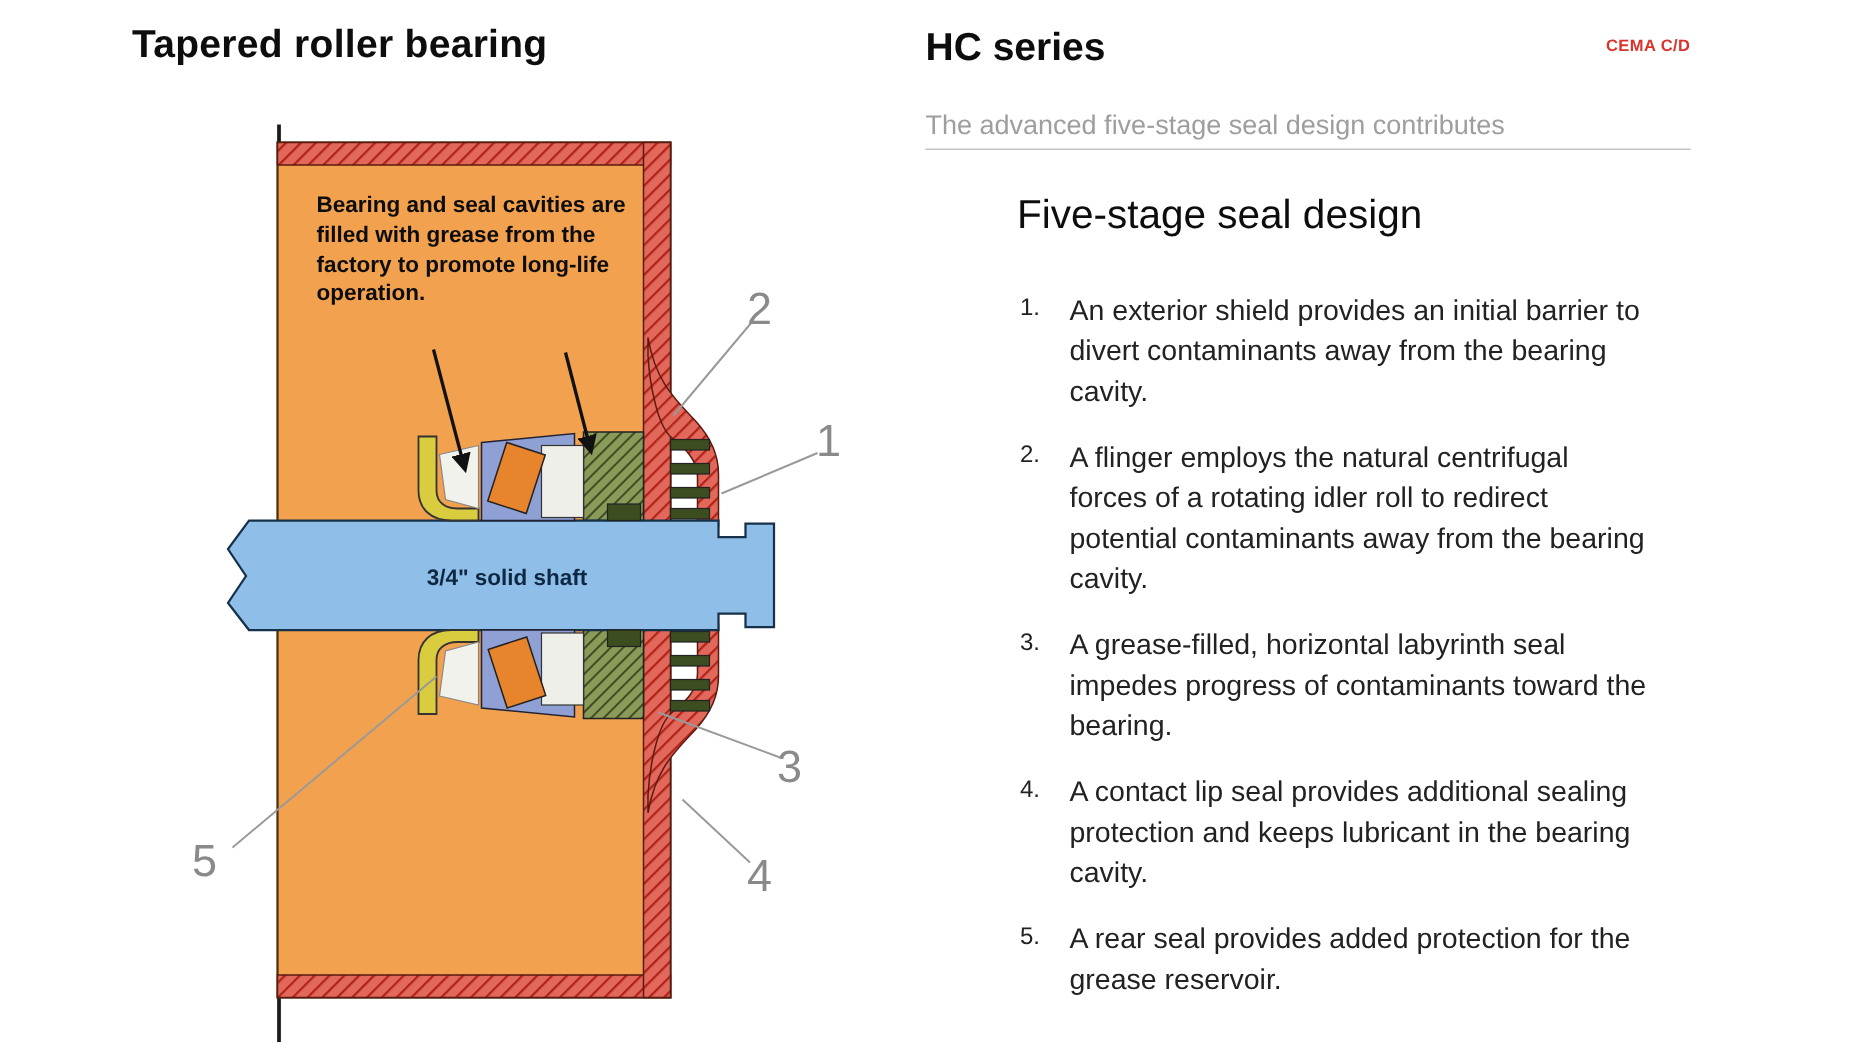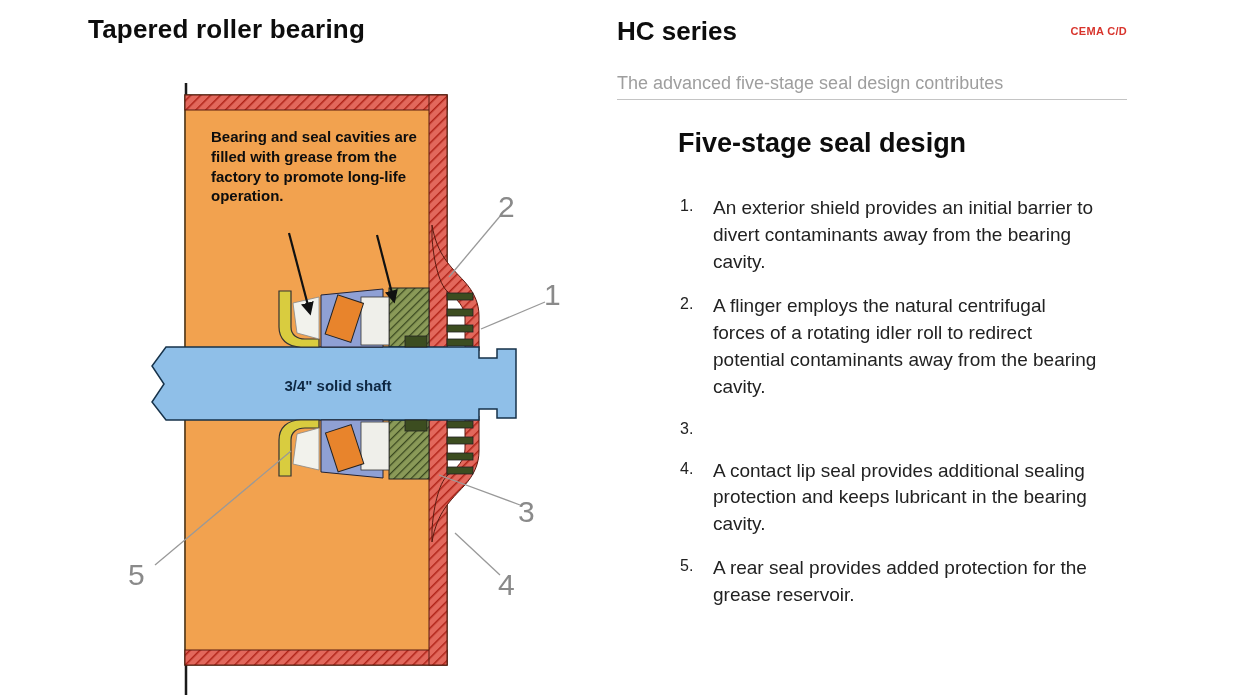--- a/index.html
+++ b/index.html
@@ -20,21 +20,21 @@
   .c4 { left:377px; top:515px; }
   .c5 { left:7px;   top:505px; }
 
   
   .right-col { position:absolute; left:617px; top:16px; width:510px; }
   .right-header { display:flex; justify-content:space-between; align-items:flex-start;text-align:right; }
   .series-title { font-size:26px; font-weight:bold; color:#0d0d0d; }
   .badge { color:#d8342c; font-weight:bold; font-size:11px; margin-top:9px; letter-spacing:.3px; }
   .subtitle { margin-top:26px; }
   .sub-line { font-size:18px; color:#9e9e9e; padding-bottom:5px; border-bottom:1px solid #c4c4c4; margin-bottom:24px; }
-  .section-title { margin:28px 0 0 61px; font-size:27px; font-weight:bold; color:#0d0d0d; }
+  .section-title { margin:28px 0 0 61px; font-size:27px; font-weight:normal; color:#0d0d0d; }
   .seal-list { margin-top:36px; margin-left:63px; }
   .li { display:flex; margin-bottom:17px; }
   .li .num { width:33px; flex:none; font-size:16px; color:#222; line-height:1.42; }
   .li .txt { width:388px; font-size:19px; color:#222; line-height:1.42; }
 </style>
 </head>
 <body>
 
 <div class="page">
 
@@ -151,20 +151,21 @@
       <div class="li">
         <span class="num">1.</span>
         <span class="txt">An exterior shield provides an initial barrier to divert contaminants away from the bearing cavity.</span>
       </div>
       <div class="li">
         <span class="num">2.</span>
         <span class="txt">A flinger employs the natural centrifugal forces of a rotating idler roll to redirect potential contaminants away from the bearing cavity.</span>
       </div>
       <div class="li">
         <span class="num">3.</span>
+        <span class="txt">A grease-filled, horizontal labyrinth seal impedes progress of contaminants toward the bearing.</span>
       </div>
       <div class="li">
         <span class="num">4.</span>
         <span class="txt">A contact lip seal provides additional sealing protection and keeps lubricant in the bearing cavity.</span>
       </div>
       <div class="li">
         <span class="num">5.</span>
         <span class="txt">A rear seal provides added protection for the grease reservoir.</span>
       </div>
     </div>

